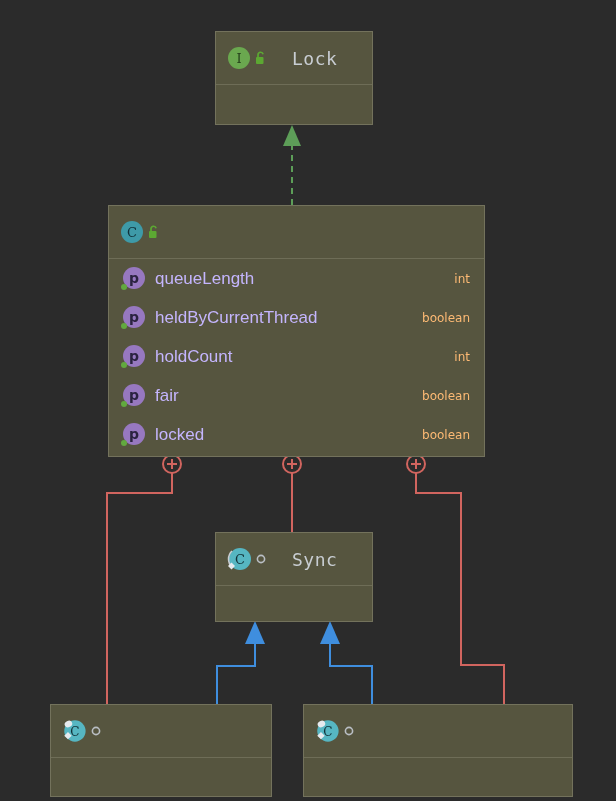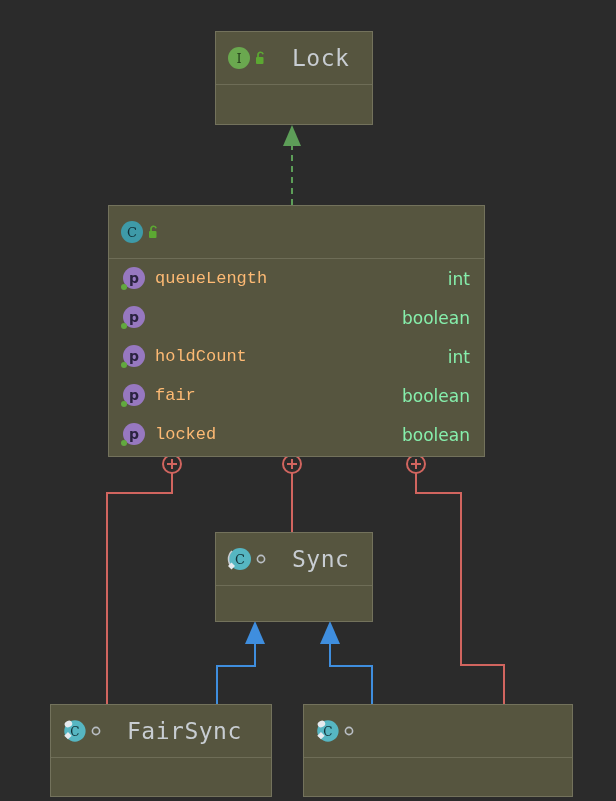--- a/index.html
+++ b/index.html
@@ -36,21 +36,21 @@
     align-items: center;
     height: 52px;
     padding-left: 10px;
     box-sizing: border-box;
   }
   .node-body {
     border-top: 1px solid #6e6d57;
   }
   .node-title {
     font-family: "DejaVu Sans Mono", monospace;
-    font-size: 23px;
+    font-size: 18px;
     color: #c8cdd2;
     letter-spacing: 0.5px;
     white-space: nowrap;
   }
   .icon-wrap {
     position: relative;
     width: 26px;
     height: 26px;
     flex: 0 0 auto;
     display: flex;
@@ -71,31 +71,31 @@
   
   .prop-row {
     position: relative;
     display: flex;
     align-items: center;
     height: 39px;
     padding: 0 14px 0 12px;
     box-sizing: border-box;
   }
   .prop-name {
-    font-family: Liberation Mono, monospace;
+    font-family: Liberation Sans, sans-serif;
     font-size: 17px;
-    color: #fdba74;
+    color: #c4b5fd;
     margin-left: 10px;
     white-space: nowrap;
   }
   .prop-type {
     margin-left: auto;
     font-family: "DejaVu Sans", sans-serif;
-    font-size: 17px;
-    color: #86efac;
+    font-size: 12px;
+    color: #fdba74;
     white-space: nowrap;
     padding-left: 16px;
   }
   .p-icon {
     position: relative;
     width: 24px;
     height: 24px;
     flex: 0 0 auto;
   }
   .p-circle {
@@ -209,20 +209,21 @@
         </span>
         <span class="prop-name">queueLength</span>
         <span class="prop-type">int</span>
       </div>
 
       <div class="prop-row">
         <span class="p-icon">
           <span class="p-circle">p</span>
           <span class="p-green"></span>
         </span>
+        <span class="prop-name">heldByCurrentThread</span>
         <span class="prop-type">boolean</span>
       </div>
 
       <div class="prop-row">
         <span class="p-icon">
           <span class="p-circle">p</span>
           <span class="p-green"></span>
         </span>
         <span class="prop-name">holdCount</span>
         <span class="prop-type">int</span>
@@ -279,21 +280,20 @@
           <ellipse cx="8" cy="6.5" rx="4.2" ry="3.4" transform="rotate(-28 8 6.5)" fill="#e6eaee"></ellipse>
           <polygon points="7.5,15 11.5,19 7.5,23 3.5,19" fill="#e6eaee"></polygon>
         </svg>
       </span>
       <span class="vis-dot">
         <svg width="14" height="14" viewBox="0 0 14 14">
           <circle cx="7" cy="7" r="3.6" fill="none" stroke="#b9bec4" stroke-width="1.6"></circle>
         </svg>
       </span>
       <span class="title-gap-lock"></span>
-      <span class="node-title">FairSync</span>
     </div>
     <div class="node-body" style="height:40px;"></div>
   </div>
 
   <div class="node" style="left:303px; top:704px; width:270px; height:93px;">
     <div class="node-header">
       <span class="icon-wrap">
         <svg width="28" height="28" viewBox="0 0 28 28">
           <circle cx="15" cy="14" r="11.5" fill="#56b6c2"></circle>
           <text x="15" y="19" font-family="DejaVu Serif, serif" font-size="13" fill="#123239" text-anchor="middle">C</text>

